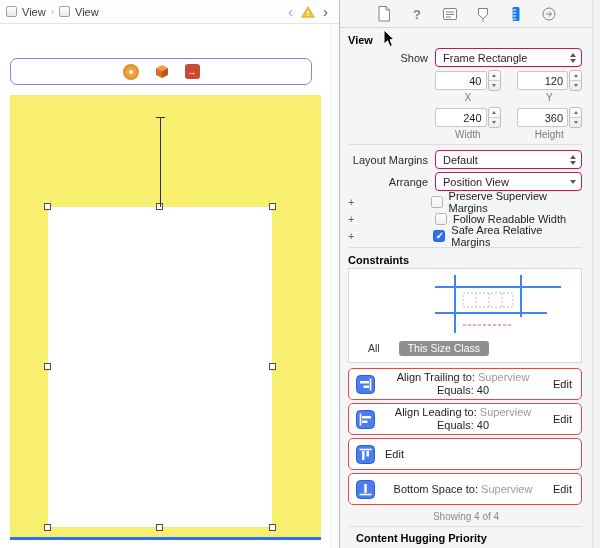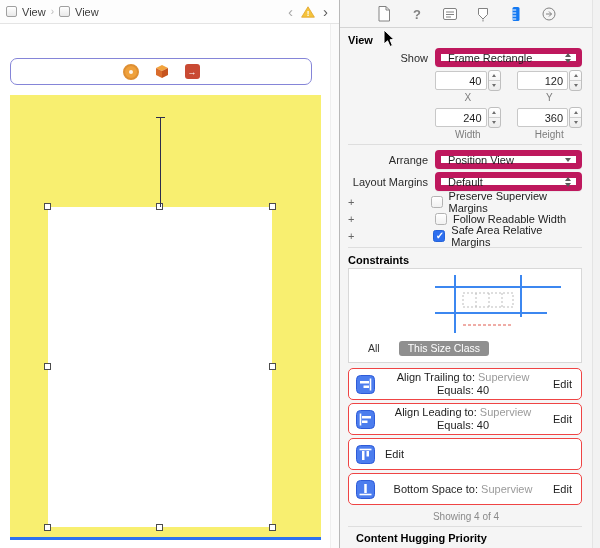--- a/index.html
+++ b/index.html
@@ -46,21 +46,21 @@
   .insp-scroll { position:absolute; right:0; top:0; bottom:0; width:8px;
                  background:#f2f2f2; border-left:1px solid #e4e4e4; }
   .insp-content { position:absolute; left:0; right:8px; top:0; bottom:0; overflow:hidden; }
   .insp-toolbar { height:28px; border-bottom:1px solid #d4d4d4; display:flex;
                   align-items:center; justify-content:center; gap:16px; }
   .tb-icon { width:17px; height:17px; display:flex; align-items:center; justify-content:center; }
 
   .section-title { font-weight:bold; color:#000; margin:6px 0 2px 8px; }
   .form-row { display:flex; align-items:center; height:19px; margin:0 10px 3px 0; }
   .form-label { width:88px; text-align:right; margin-right:7px; color:#2b2b2b; flex:none; }
-  .popup { flex:1; height:19px; background:#fff; border:6px solid #be185d; border-radius:4px;
+  .popup { flex:1; height:19px; background:#fff; border:1px solid #be185d; border-radius:4px;
            display:flex; align-items:center; padding-left:7px; box-shadow:0 1px 1px rgba(0,0,0,.05); }
   .chev-wrap { margin-left:auto; display:flex; flex-direction:column; align-items:center;
                gap:2px; padding-right:5px; }
   .tri { width:0; height:0; border-left:3px solid transparent; border-right:3px solid transparent; }
   .tri.up { border-bottom:4px solid #5a5a5a; }
   .tri.down { border-top:4px solid #5a5a5a; }
 
   .fields-row { display:flex; gap:16px; margin:0 10px 0 95px; }
   .sg { flex:1; display:flex; align-items:center; }
   .num-input { flex:1; width:40px; height:19px; border:1px solid #c8c8c8; border-radius:2px;
@@ -275,35 +275,35 @@
         </span>
       </div>
       <div class="fields-labels">
         <span>Width</span>
         <span>Height</span>
       </div>
 
       <div class="sep"></div>
 
       <div class="form-row">
-        <span class="form-label">Arrange</span>
-        <div class="popup">
-          <span>Position View</span>
-          <span class="chev-wrap">
-              <span class="tri down"></span>
-            </span>
-        </div>
-      </div>
-
-      <div class="form-row">
         <span class="form-label">Layout Margins</span>
         <div class="popup">
           <span>Default</span>
           <span class="chev-wrap">
               <span class="tri up"></span>
+              <span class="tri down"></span>
+            </span>
+        </div>
+      </div>
+
+      <div class="form-row">
+        <span class="form-label">Arrange</span>
+        <div class="popup">
+          <span>Position View</span>
+          <span class="chev-wrap">
               <span class="tri down"></span>
             </span>
         </div>
       </div>
 
       <div class="check-row">
         <span class="plus-btn">+</span>
         <span class="check-gap"></span>
         <span class="checkbox"></span>
         <span class="check-label">Preserve Superview Margins</span>

